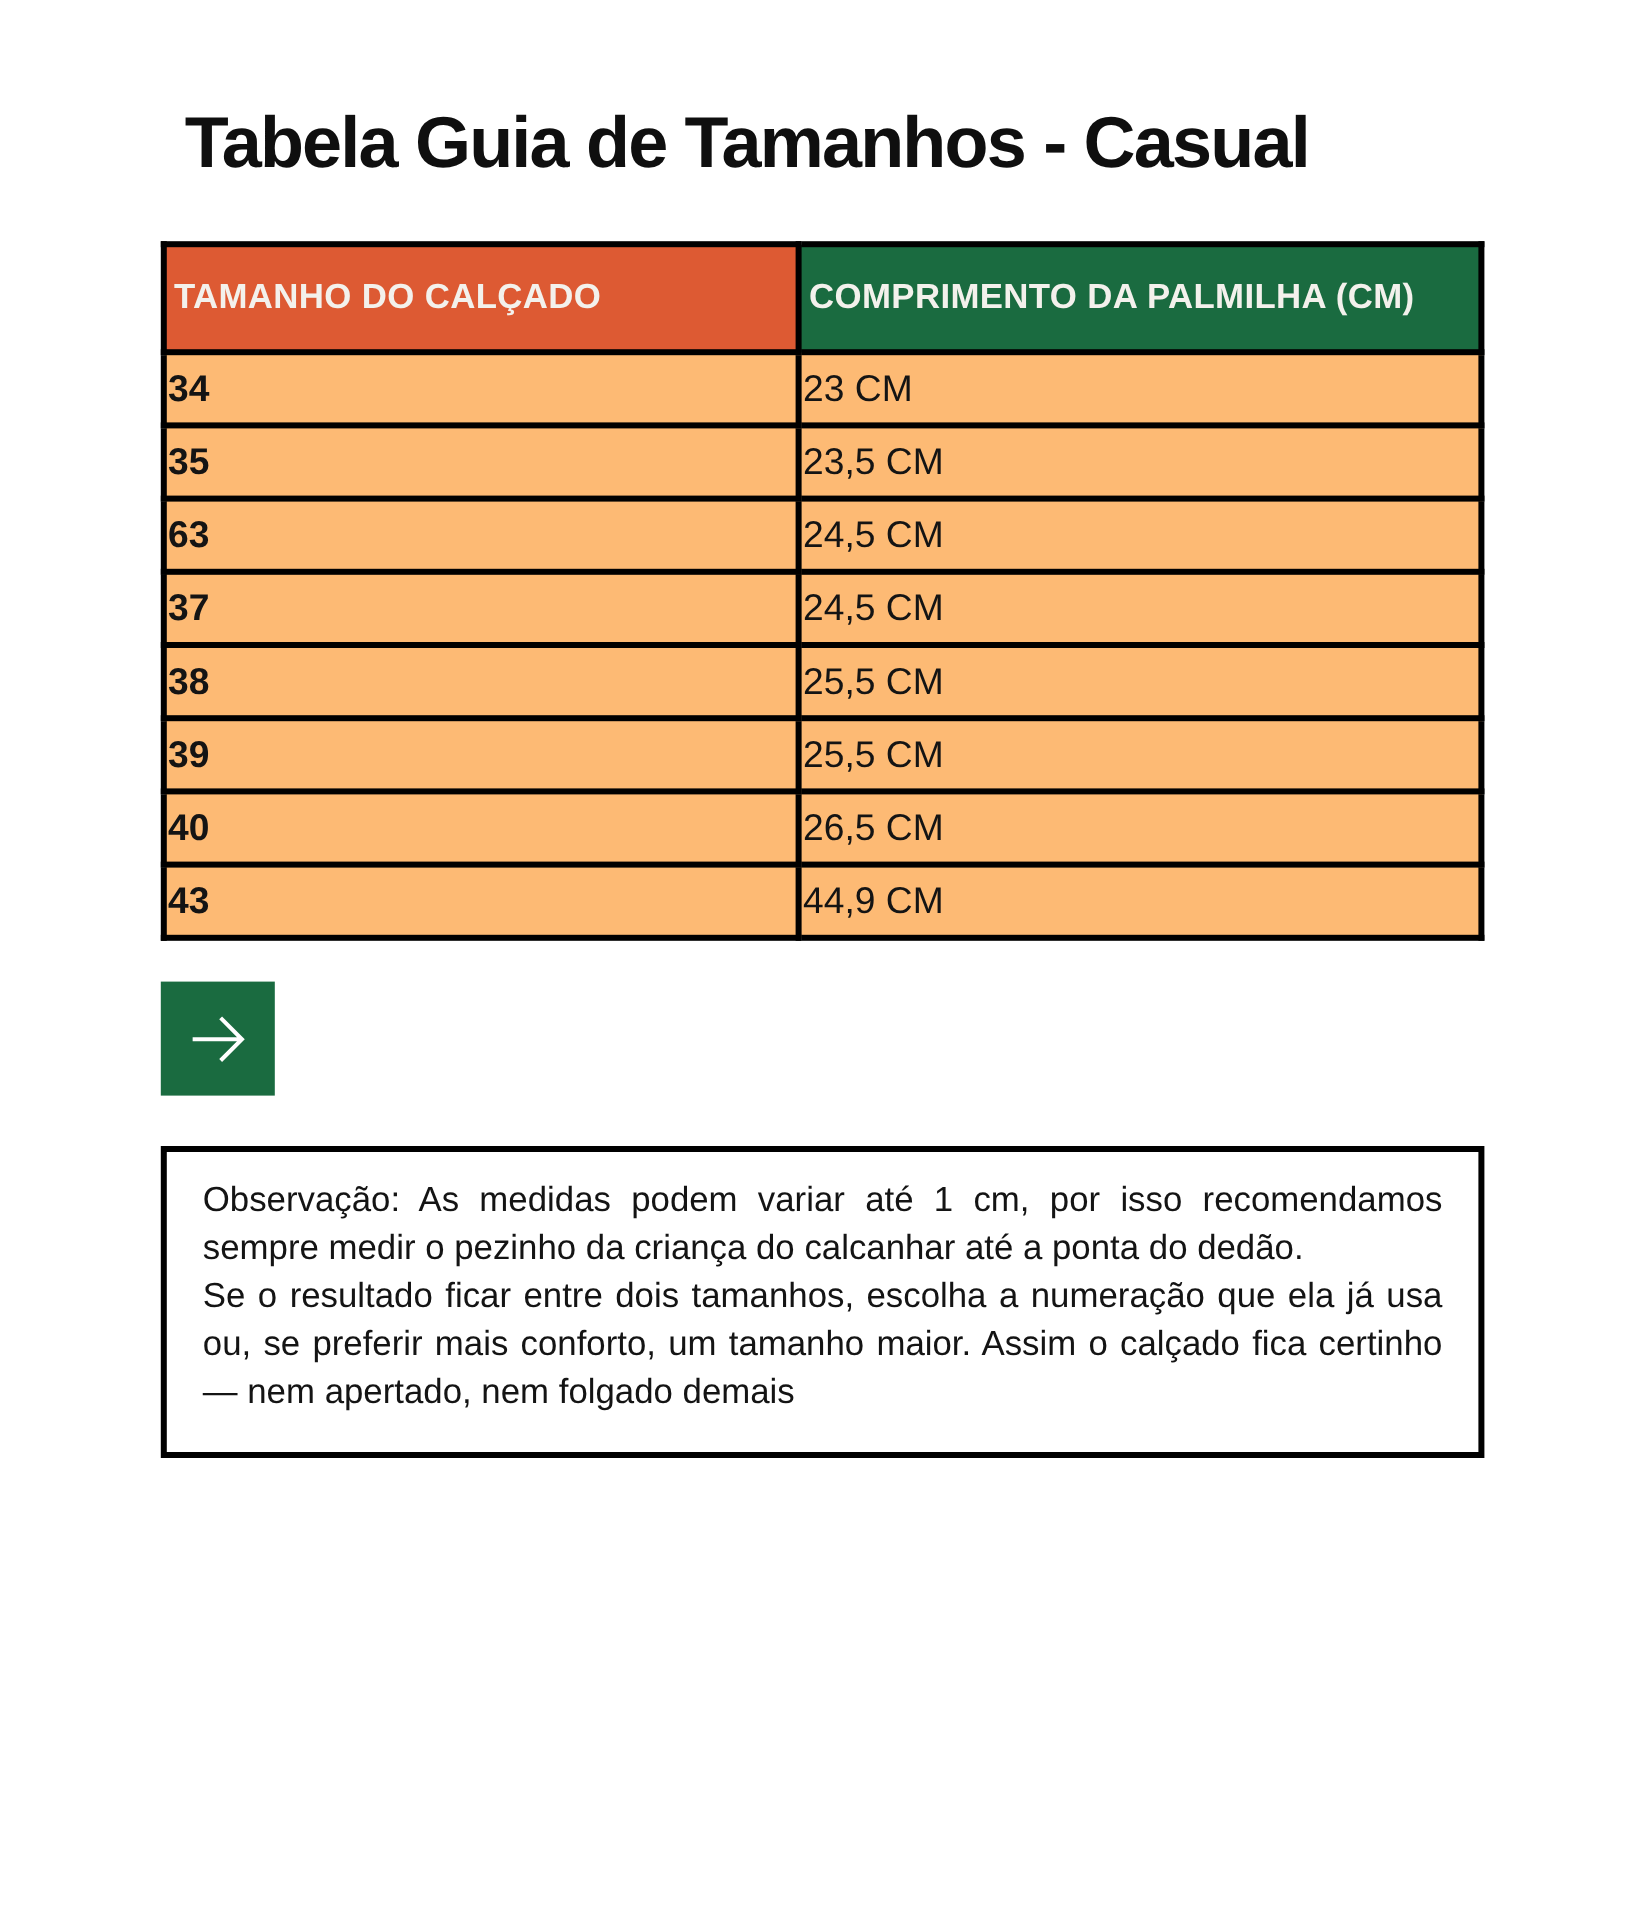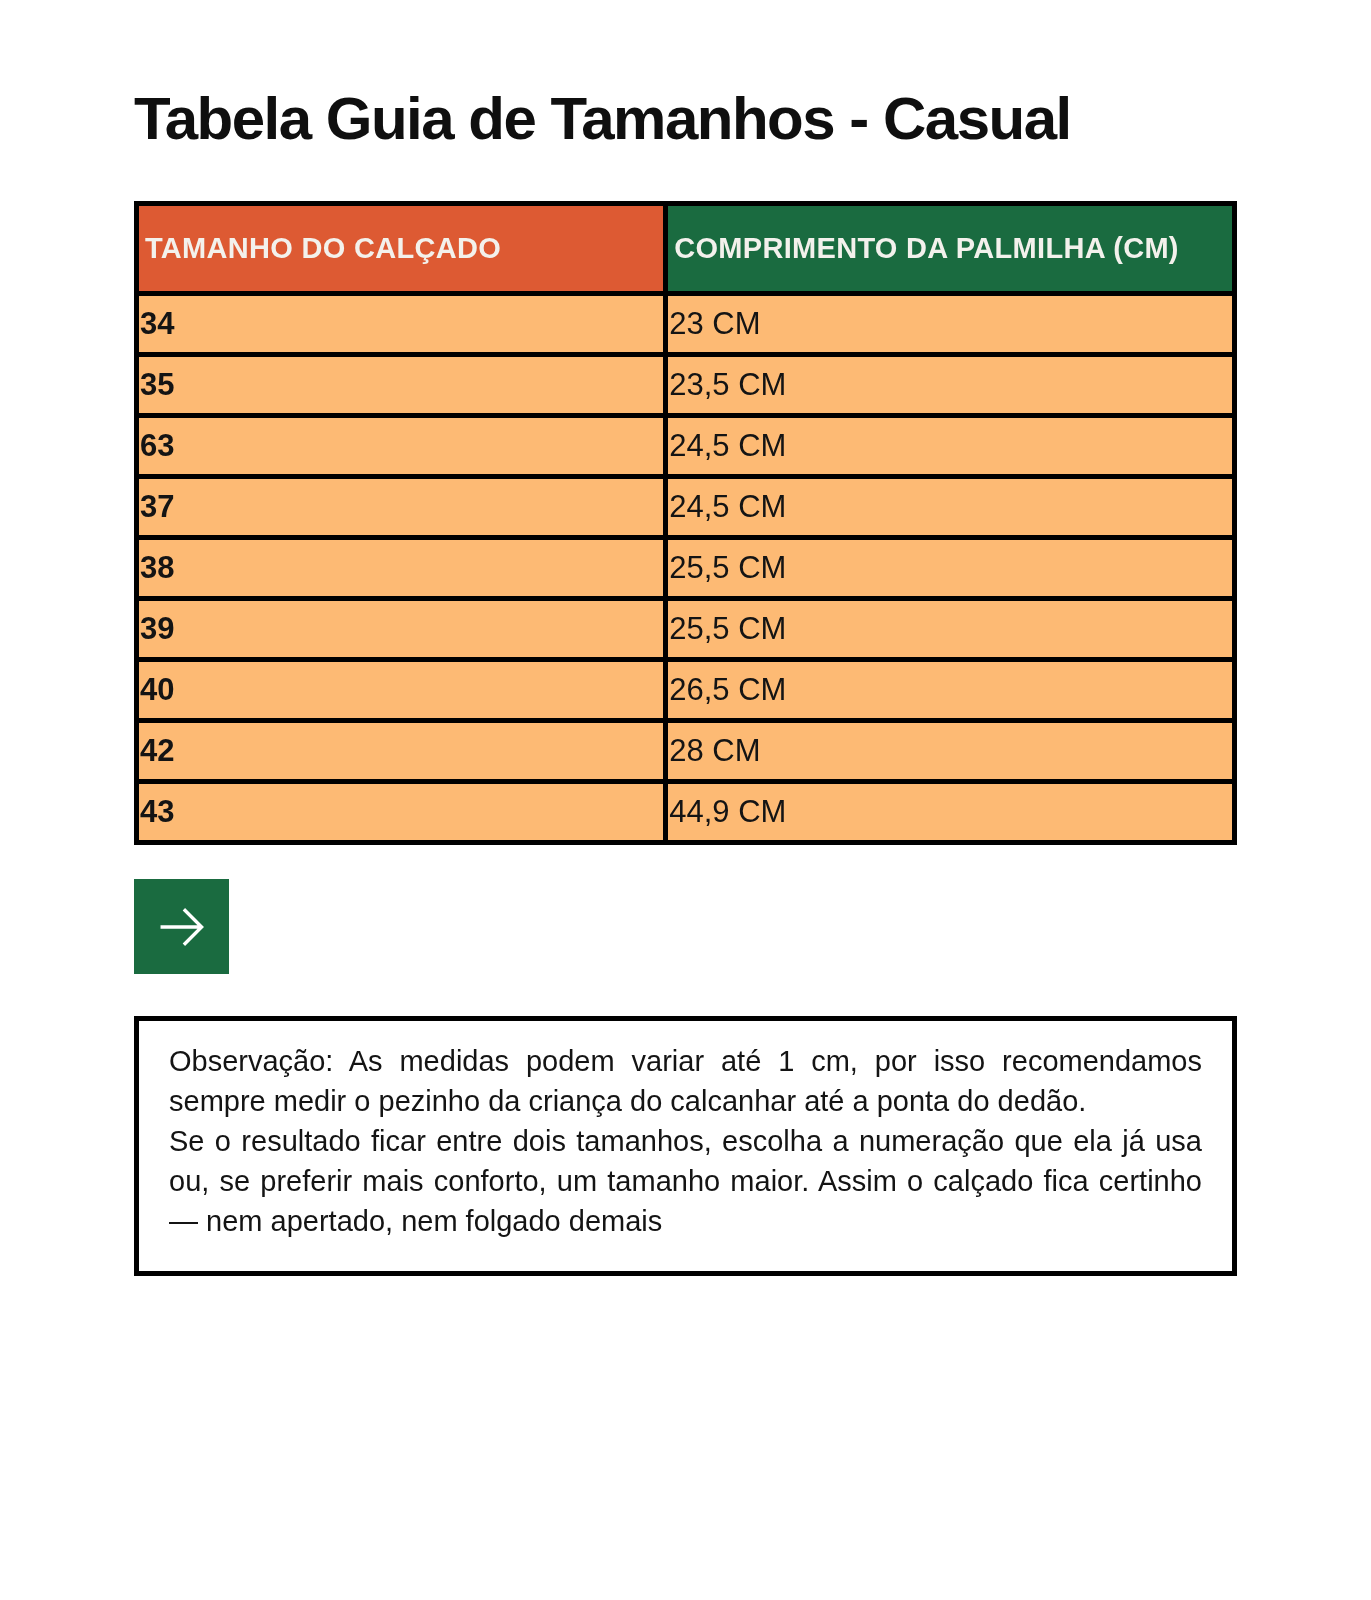--- a/index.html
+++ b/index.html
@@ -17,21 +17,21 @@
     background: #ffffff;
   }
   .title {
     margin: 0 0 48px 0;
     font-size: 60px;
     font-weight: bold;
     line-height: 1.15;
     letter-spacing: -1.5px;
     color: #0f0f0f;
   }
-  .title-line { display: block; }
+  .title-line { display: block; margin-left: 20px; }
 
   table.size-table {
     width: 100%;
     border-collapse: collapse;
     table-layout: fixed;
   }
   table.size-table th,
   table.size-table td {
     border: 5px solid #000000;
     text-align: left;
@@ -124,24 +124,20 @@
       </tr>
       <tr>
         <td class="size-cell">39</td>
         <td class="insole-cell">25,5 CM</td>
       </tr>
       <tr>
         <td class="size-cell">40</td>
         <td class="insole-cell">26,5 CM</td>
       </tr>
       <tr>
-        <td class="size-cell">42</td>
-        <td class="insole-cell">28 CM</td>
-      </tr>
-      <tr>
         <td class="size-cell">43</td>
         <td class="insole-cell">44,9 CM</td>
       </tr>
     </tbody>
   </table>
 
   <div class="note">
     <div class="note-icon">
       <svg width="56" height="56" viewBox="0 0 60 60" aria-hidden="true">
         <path d="M7 30 H51 M32 11 L51 30 L32 49" stroke="#ffffff" stroke-width="3.6" fill="none" stroke-linecap="butt" stroke-linejoin="miter"></path>

